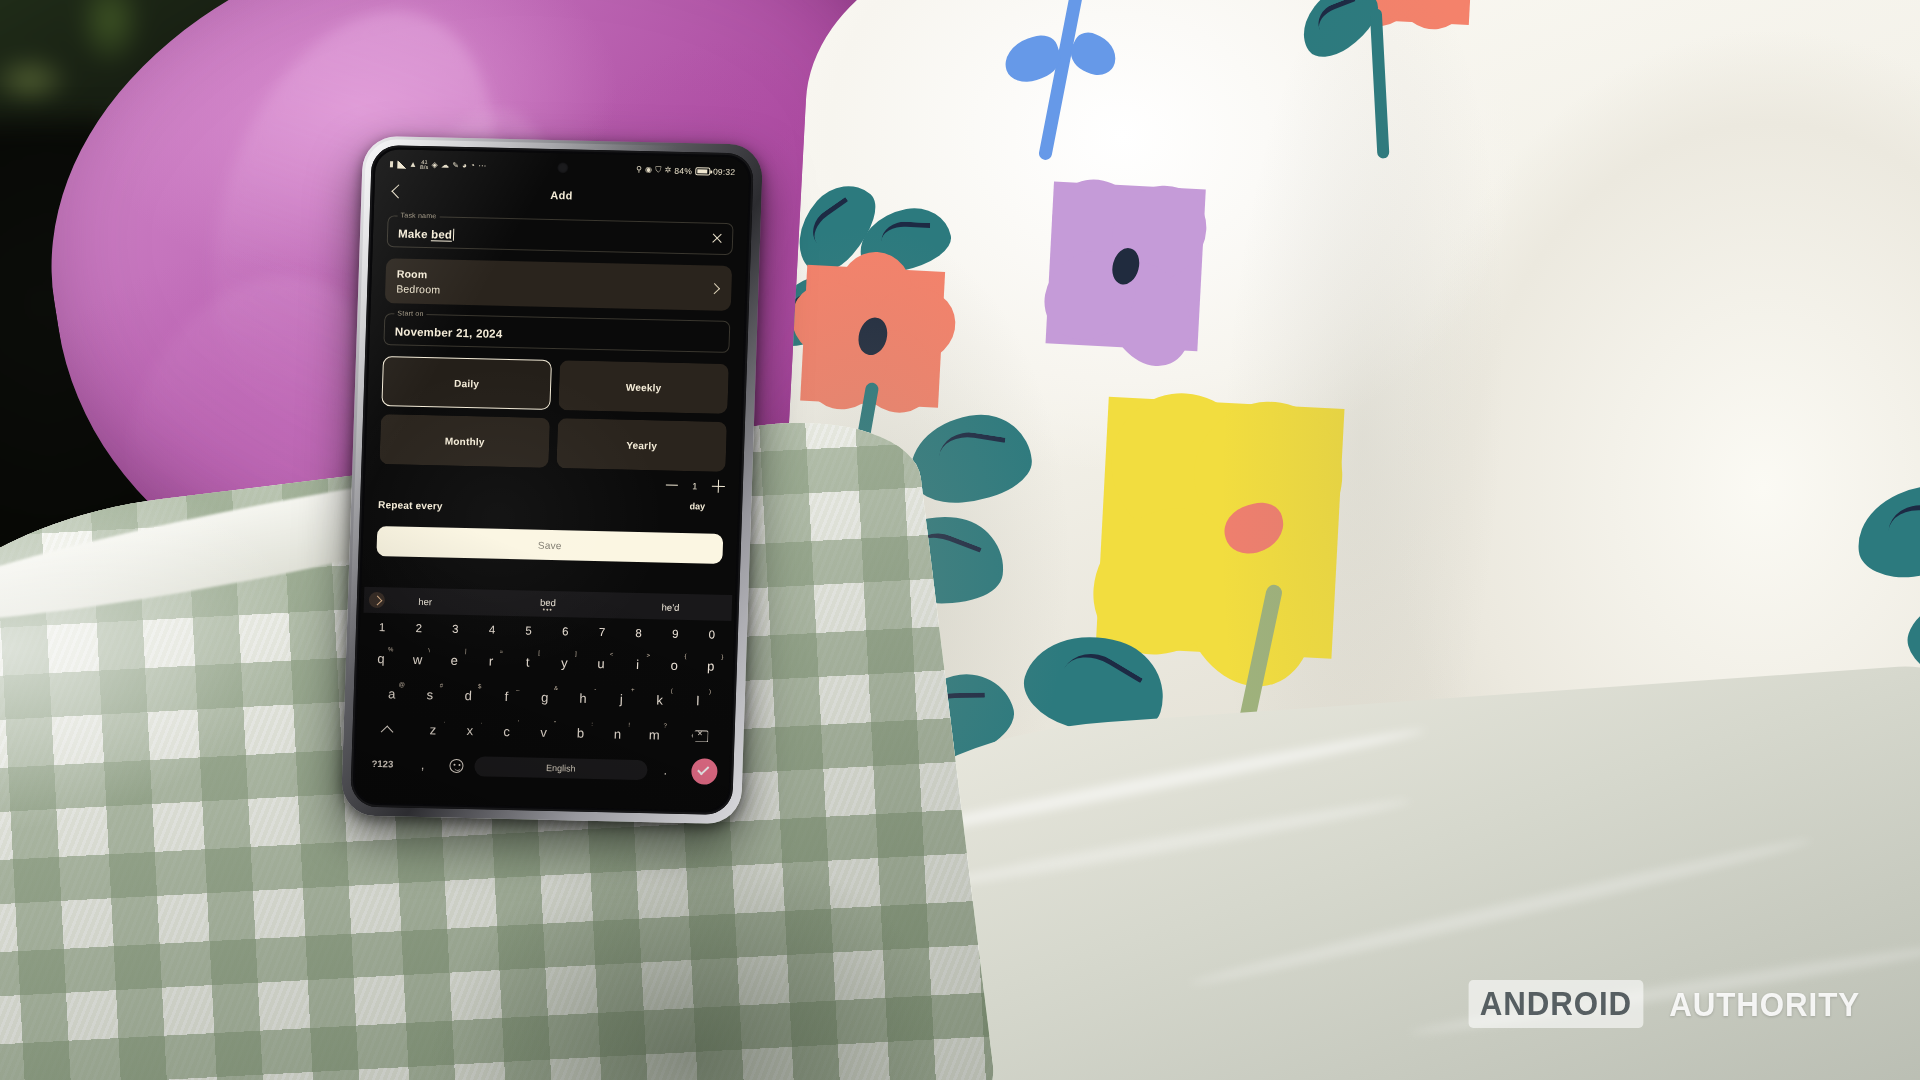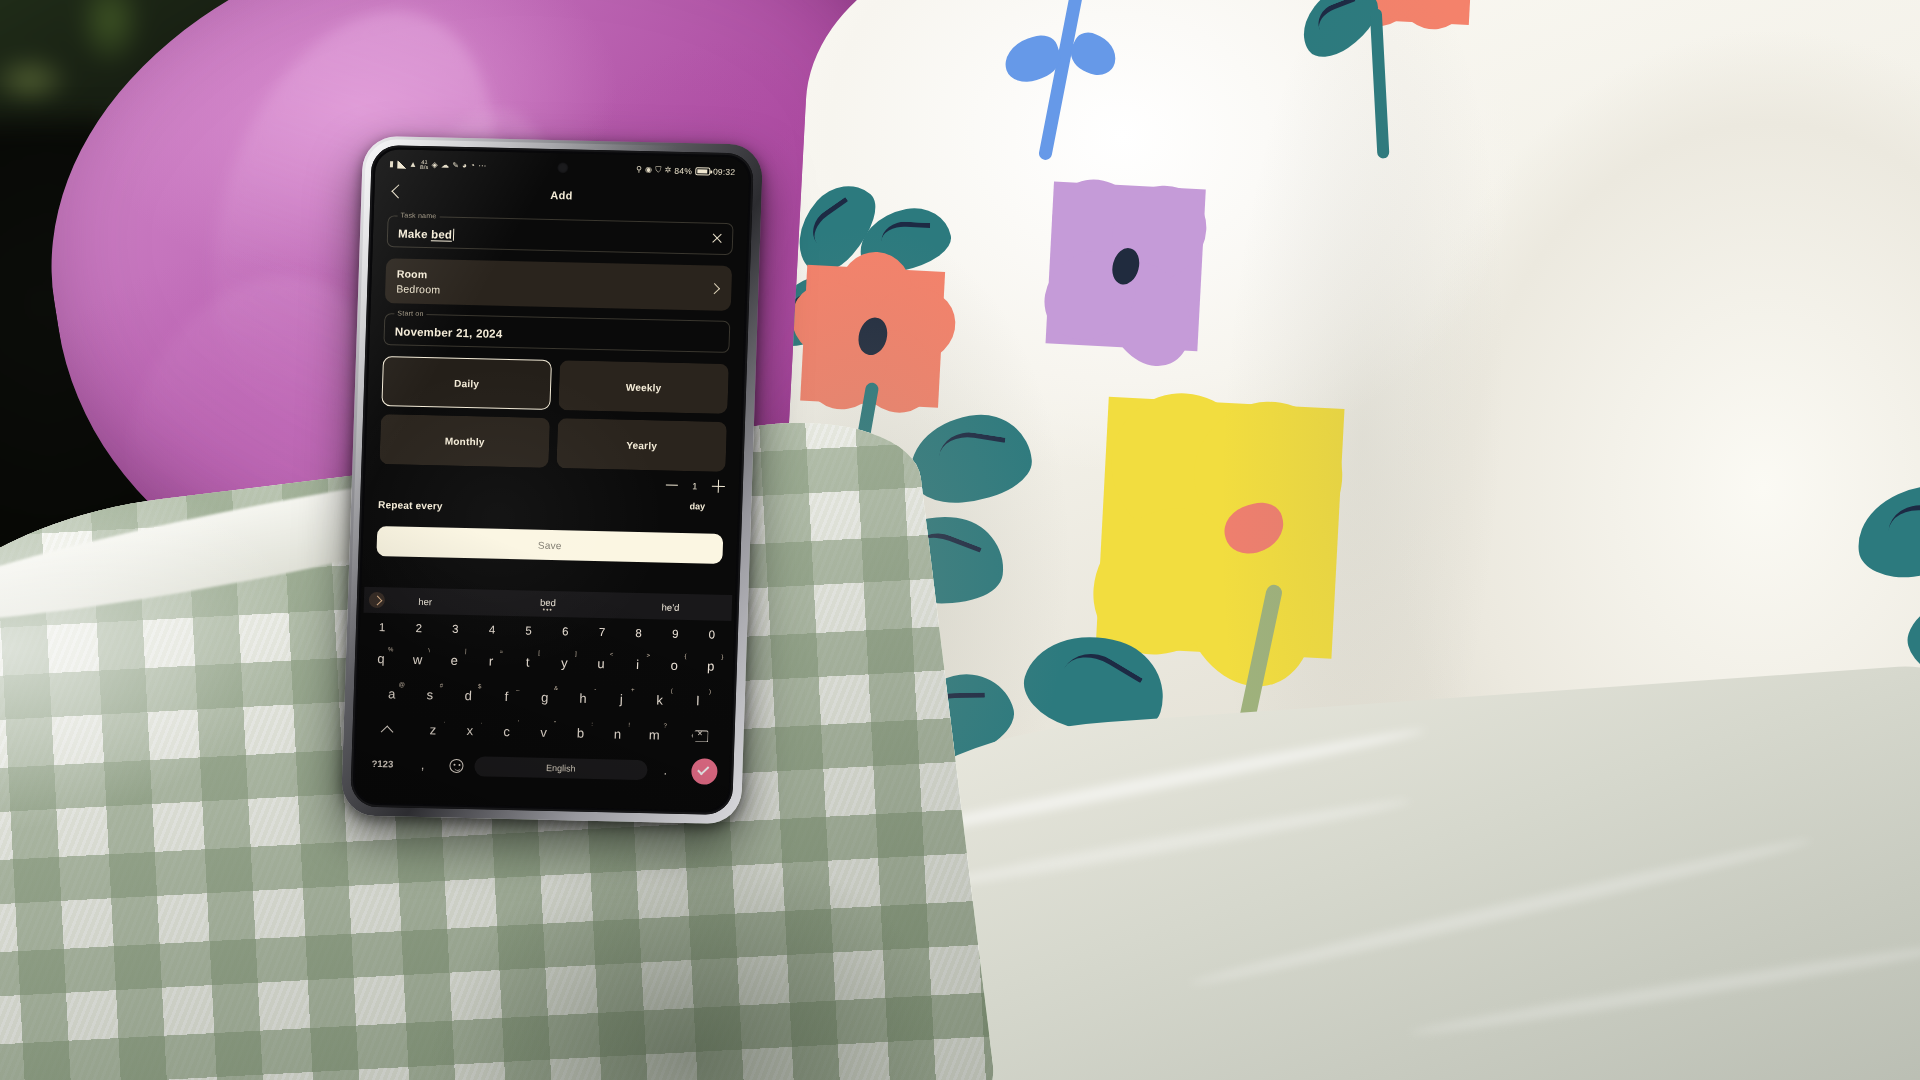--- a/index.html
+++ b/index.html
@@ -744,14 +744,18 @@
                 </span>
             </div>
           </div>
         </div>
 
         <div class="screen-tint"></div>
       </div>
     </div>
   </div>
 
+  <div class="watermark">
+    <span class="wm-box">ANDROID</span>
+    <span class="wm-plain">AUTHORITY</span>
+  </div>
 
 </div>
 
 </body></html>

